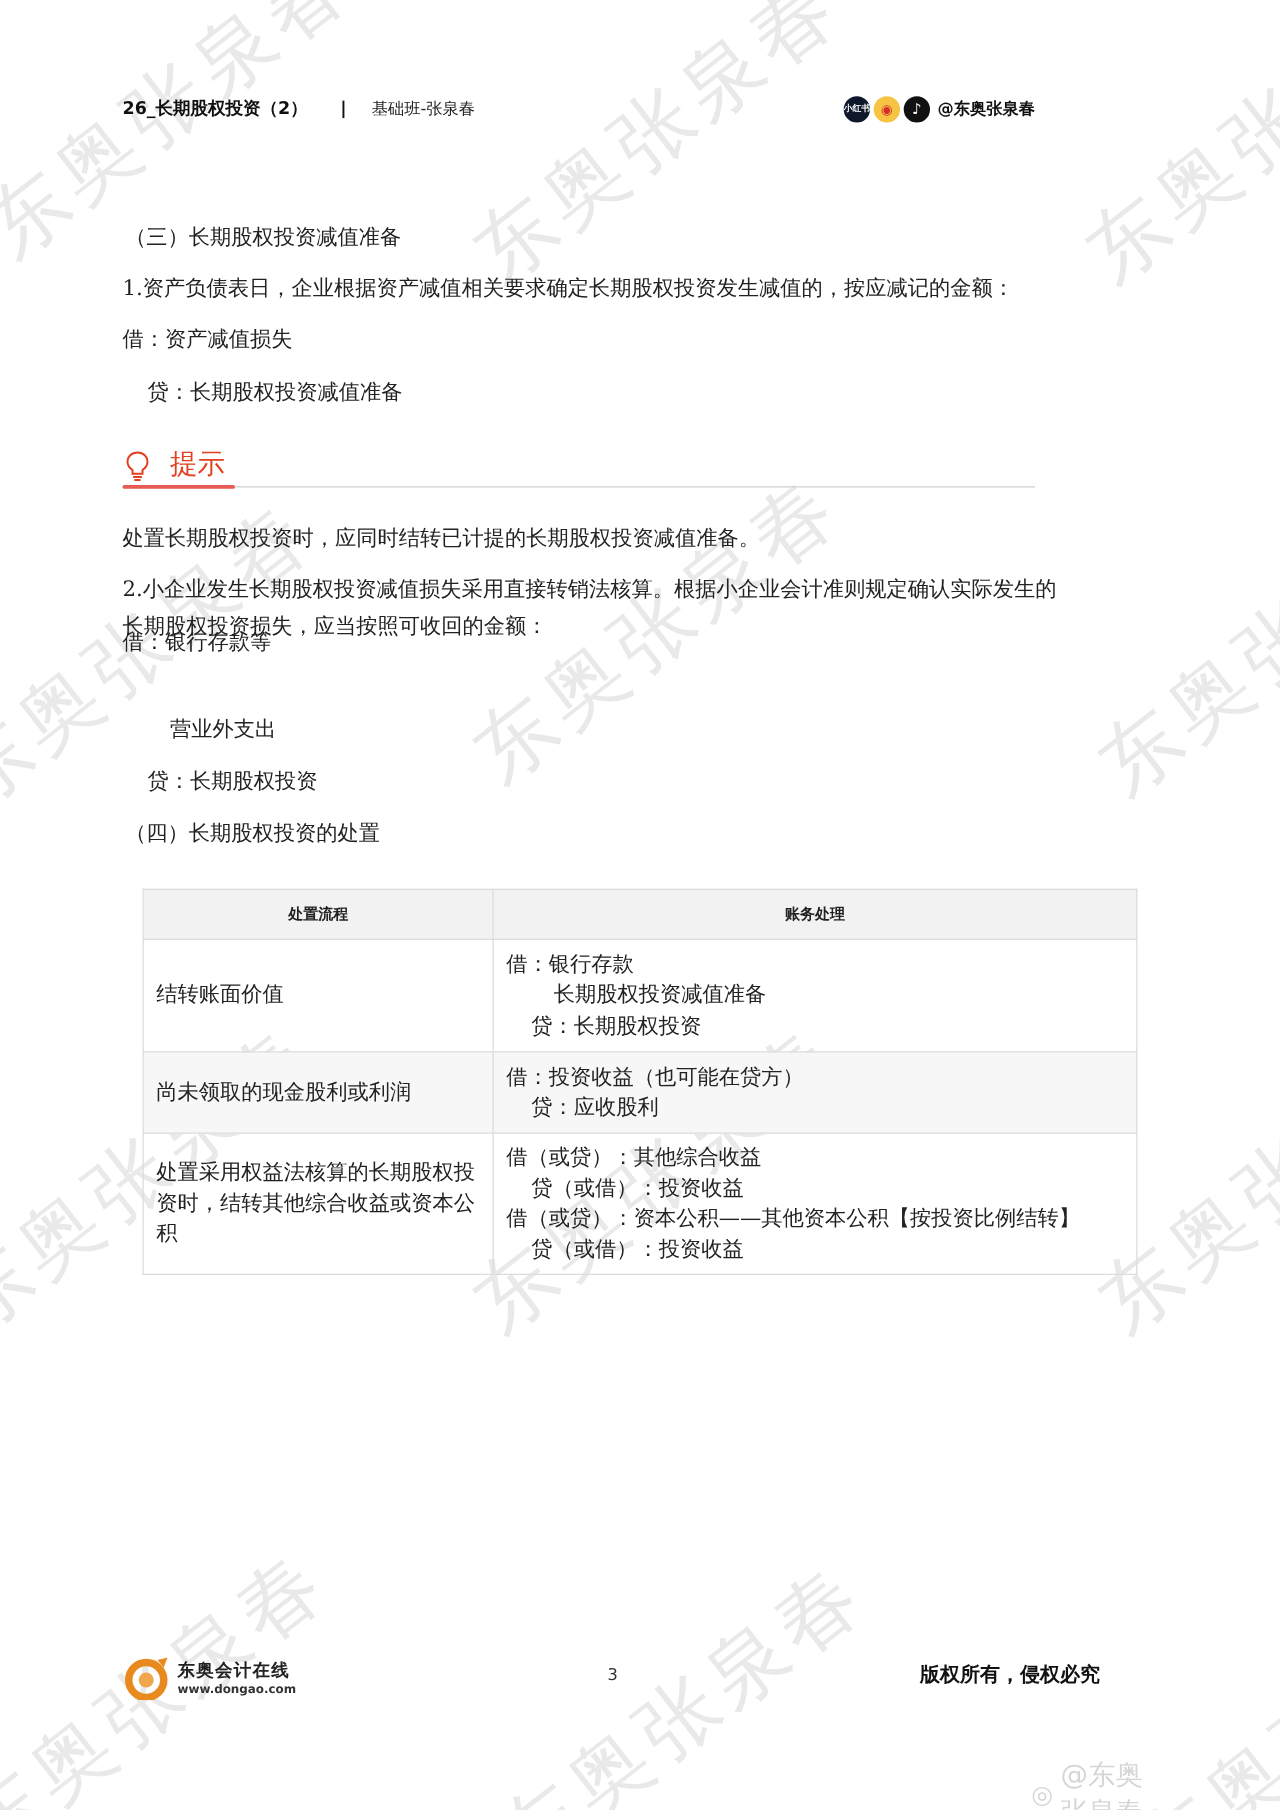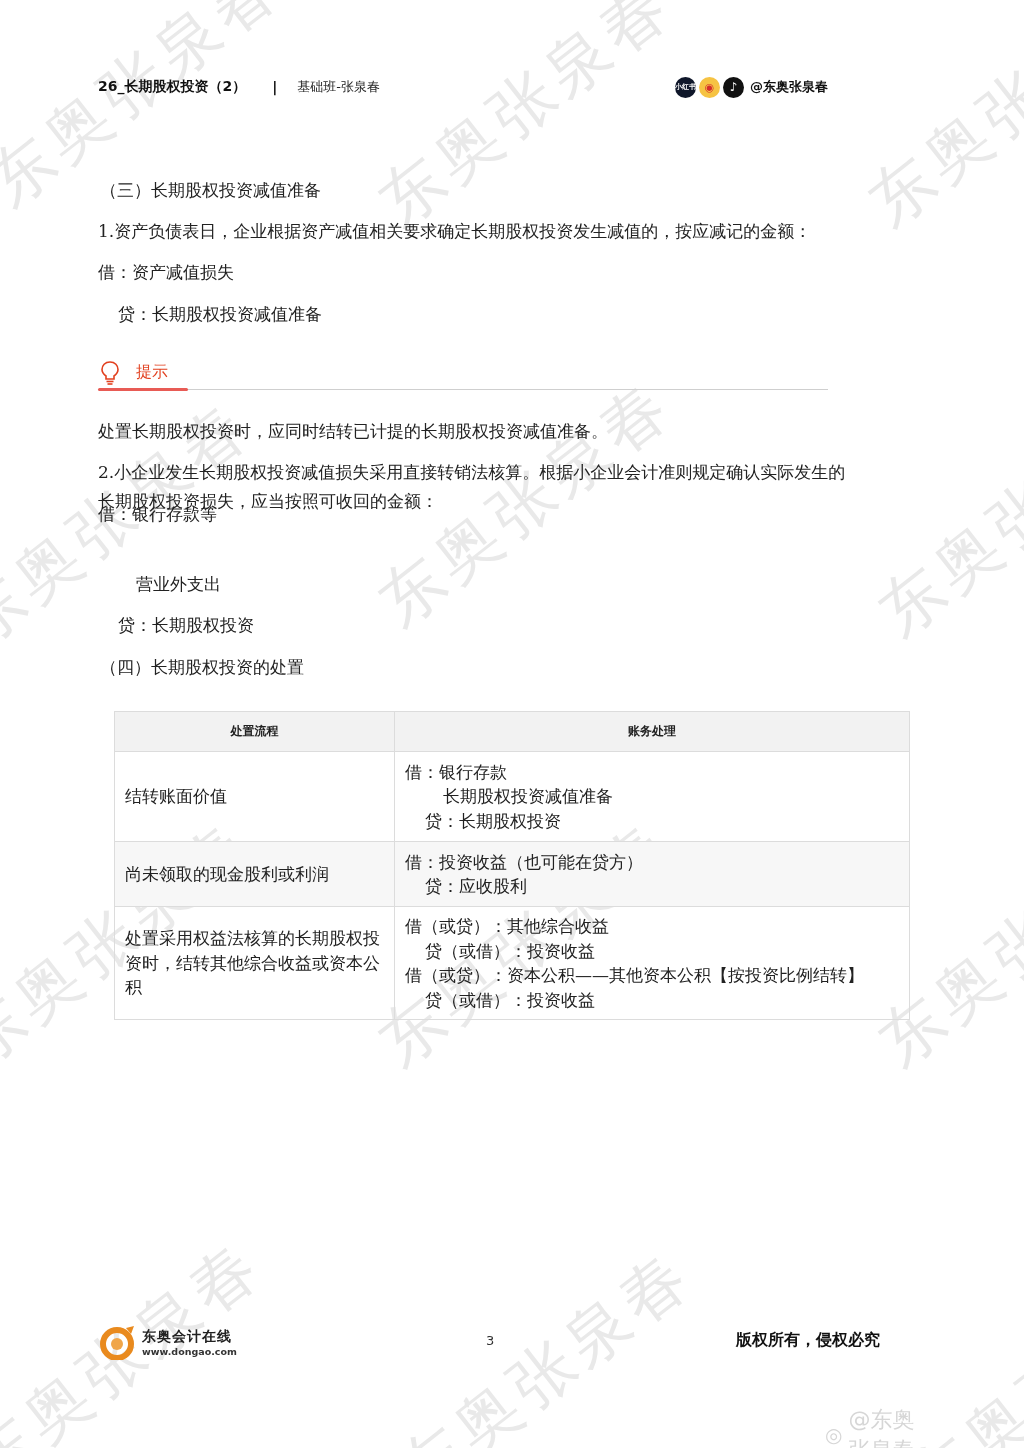--- a/index.html
+++ b/index.html
@@ -21,21 +21,21 @@
     .social.weibo { background: #f6c343; color: #d52c2b; font-size: 11px; }
     .social.douyin { background: #111; font-size: 12px; }
     .header-handle { font-family: "DejaVu Sans", sans-serif; font-weight: bold; font-size: 13px; color: #111; margin-left: 3px; }
 
     .text { position: absolute; left: 98px; font-size: 17px; line-height: 28px; color: #222; }
     .indent1 { left: 118px; }
     .indent2 { left: 136px; }
 
     .tip { position: absolute; top: 356px; left: 98px; right: 96px; height: 34px; border-bottom: 1px solid #cfcfcf; }
     .tip-icon { position: absolute; left: 2px; top: 4px; width: 20px; height: 26px; }
-    .tip-label { position: absolute; left: 38px; top: 0; font-family: "DejaVu Sans", sans-serif; font-size: 16px; color: #e2401f; line-height: 32px; }
+    .tip-label { position: absolute; left: 38px; top: 0; font-family: "DejaVu Sans", sans-serif; font-size: 22px; color: #e2401f; line-height: 32px; }
     .tip-underline { position: absolute; left: 0; bottom: -2px; width: 90px; height: 3px; background: #e85b55; border-radius: 2px; }
 
     .table { position: absolute; top: 711px; left: 114px; width: 796px; border-collapse: collapse; font-size: 17px; }
     .table th, .table td { border: 1px solid #dcdcdc; vertical-align: middle; }
     .table th { background: #f2f2f2; font-family: "DejaVu Sans", sans-serif; font-weight: bold; font-size: 12px; height: 40px; text-align: center; color: #222; }
     .table td { padding: 6px 10px; line-height: 24.5px; color: #222; }
     .table td.col1 { width: 280px; }
     .table tr.shaded td { background: #f7f7f7; }
     .entry { display: block; white-space: nowrap; }
     .entry.i1 { padding-left: 20px; }

